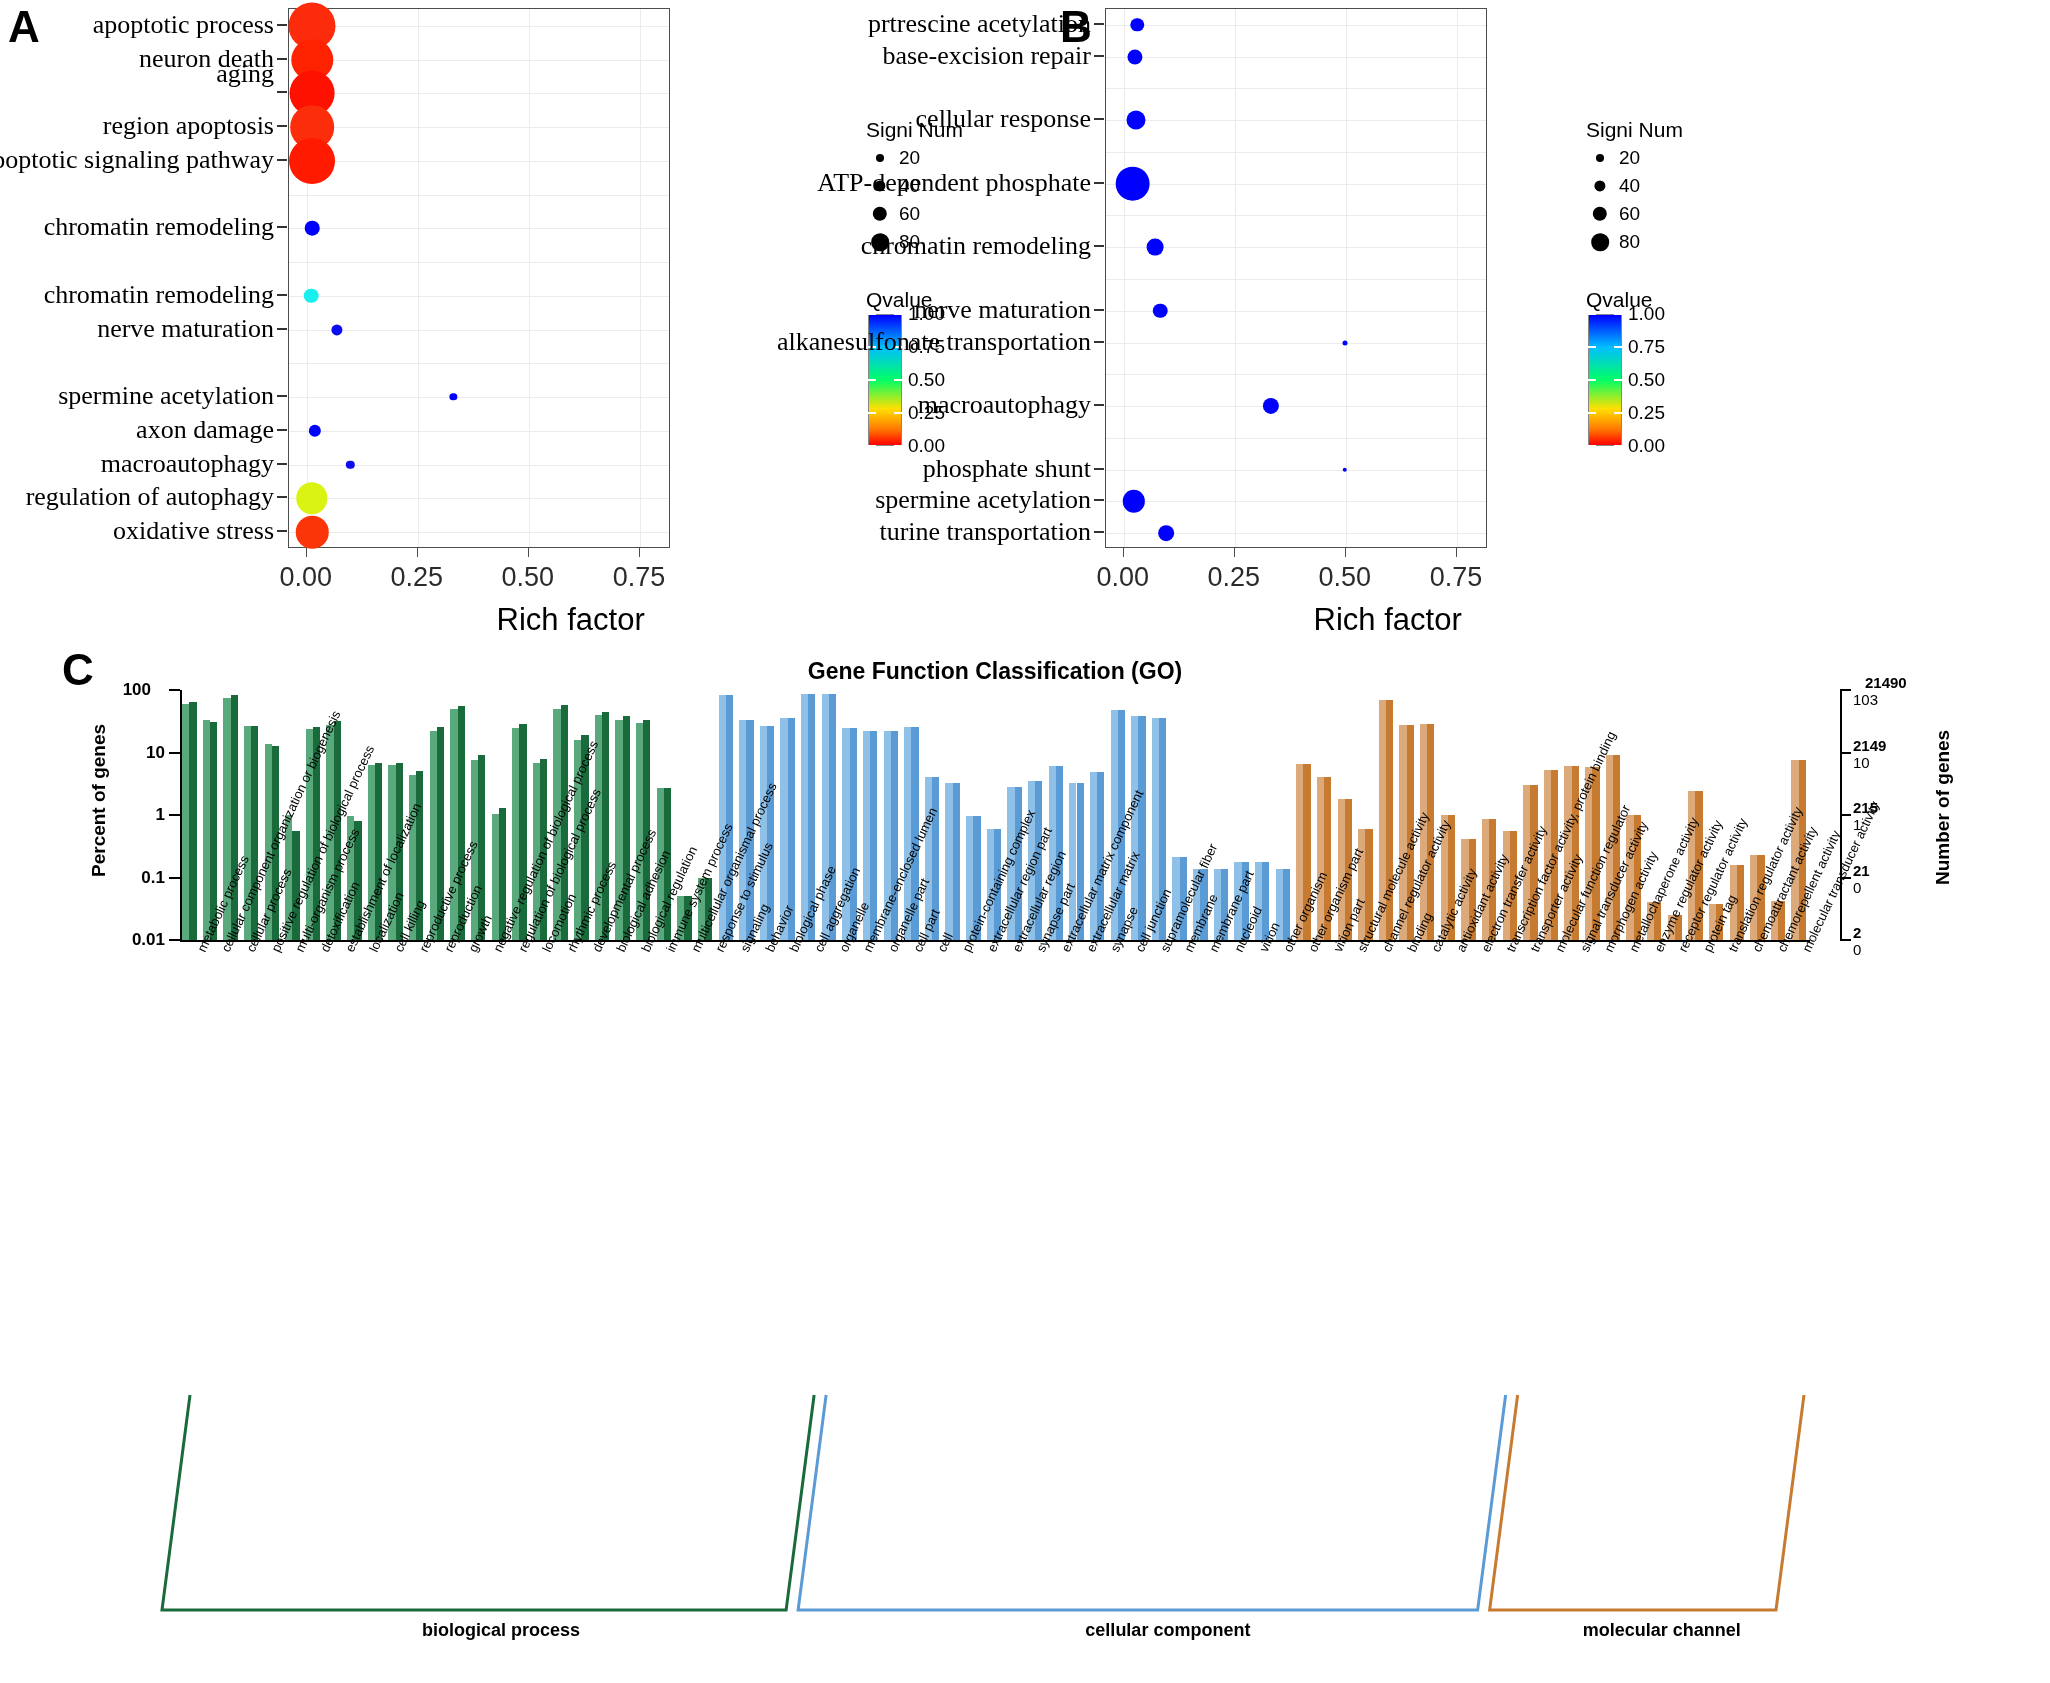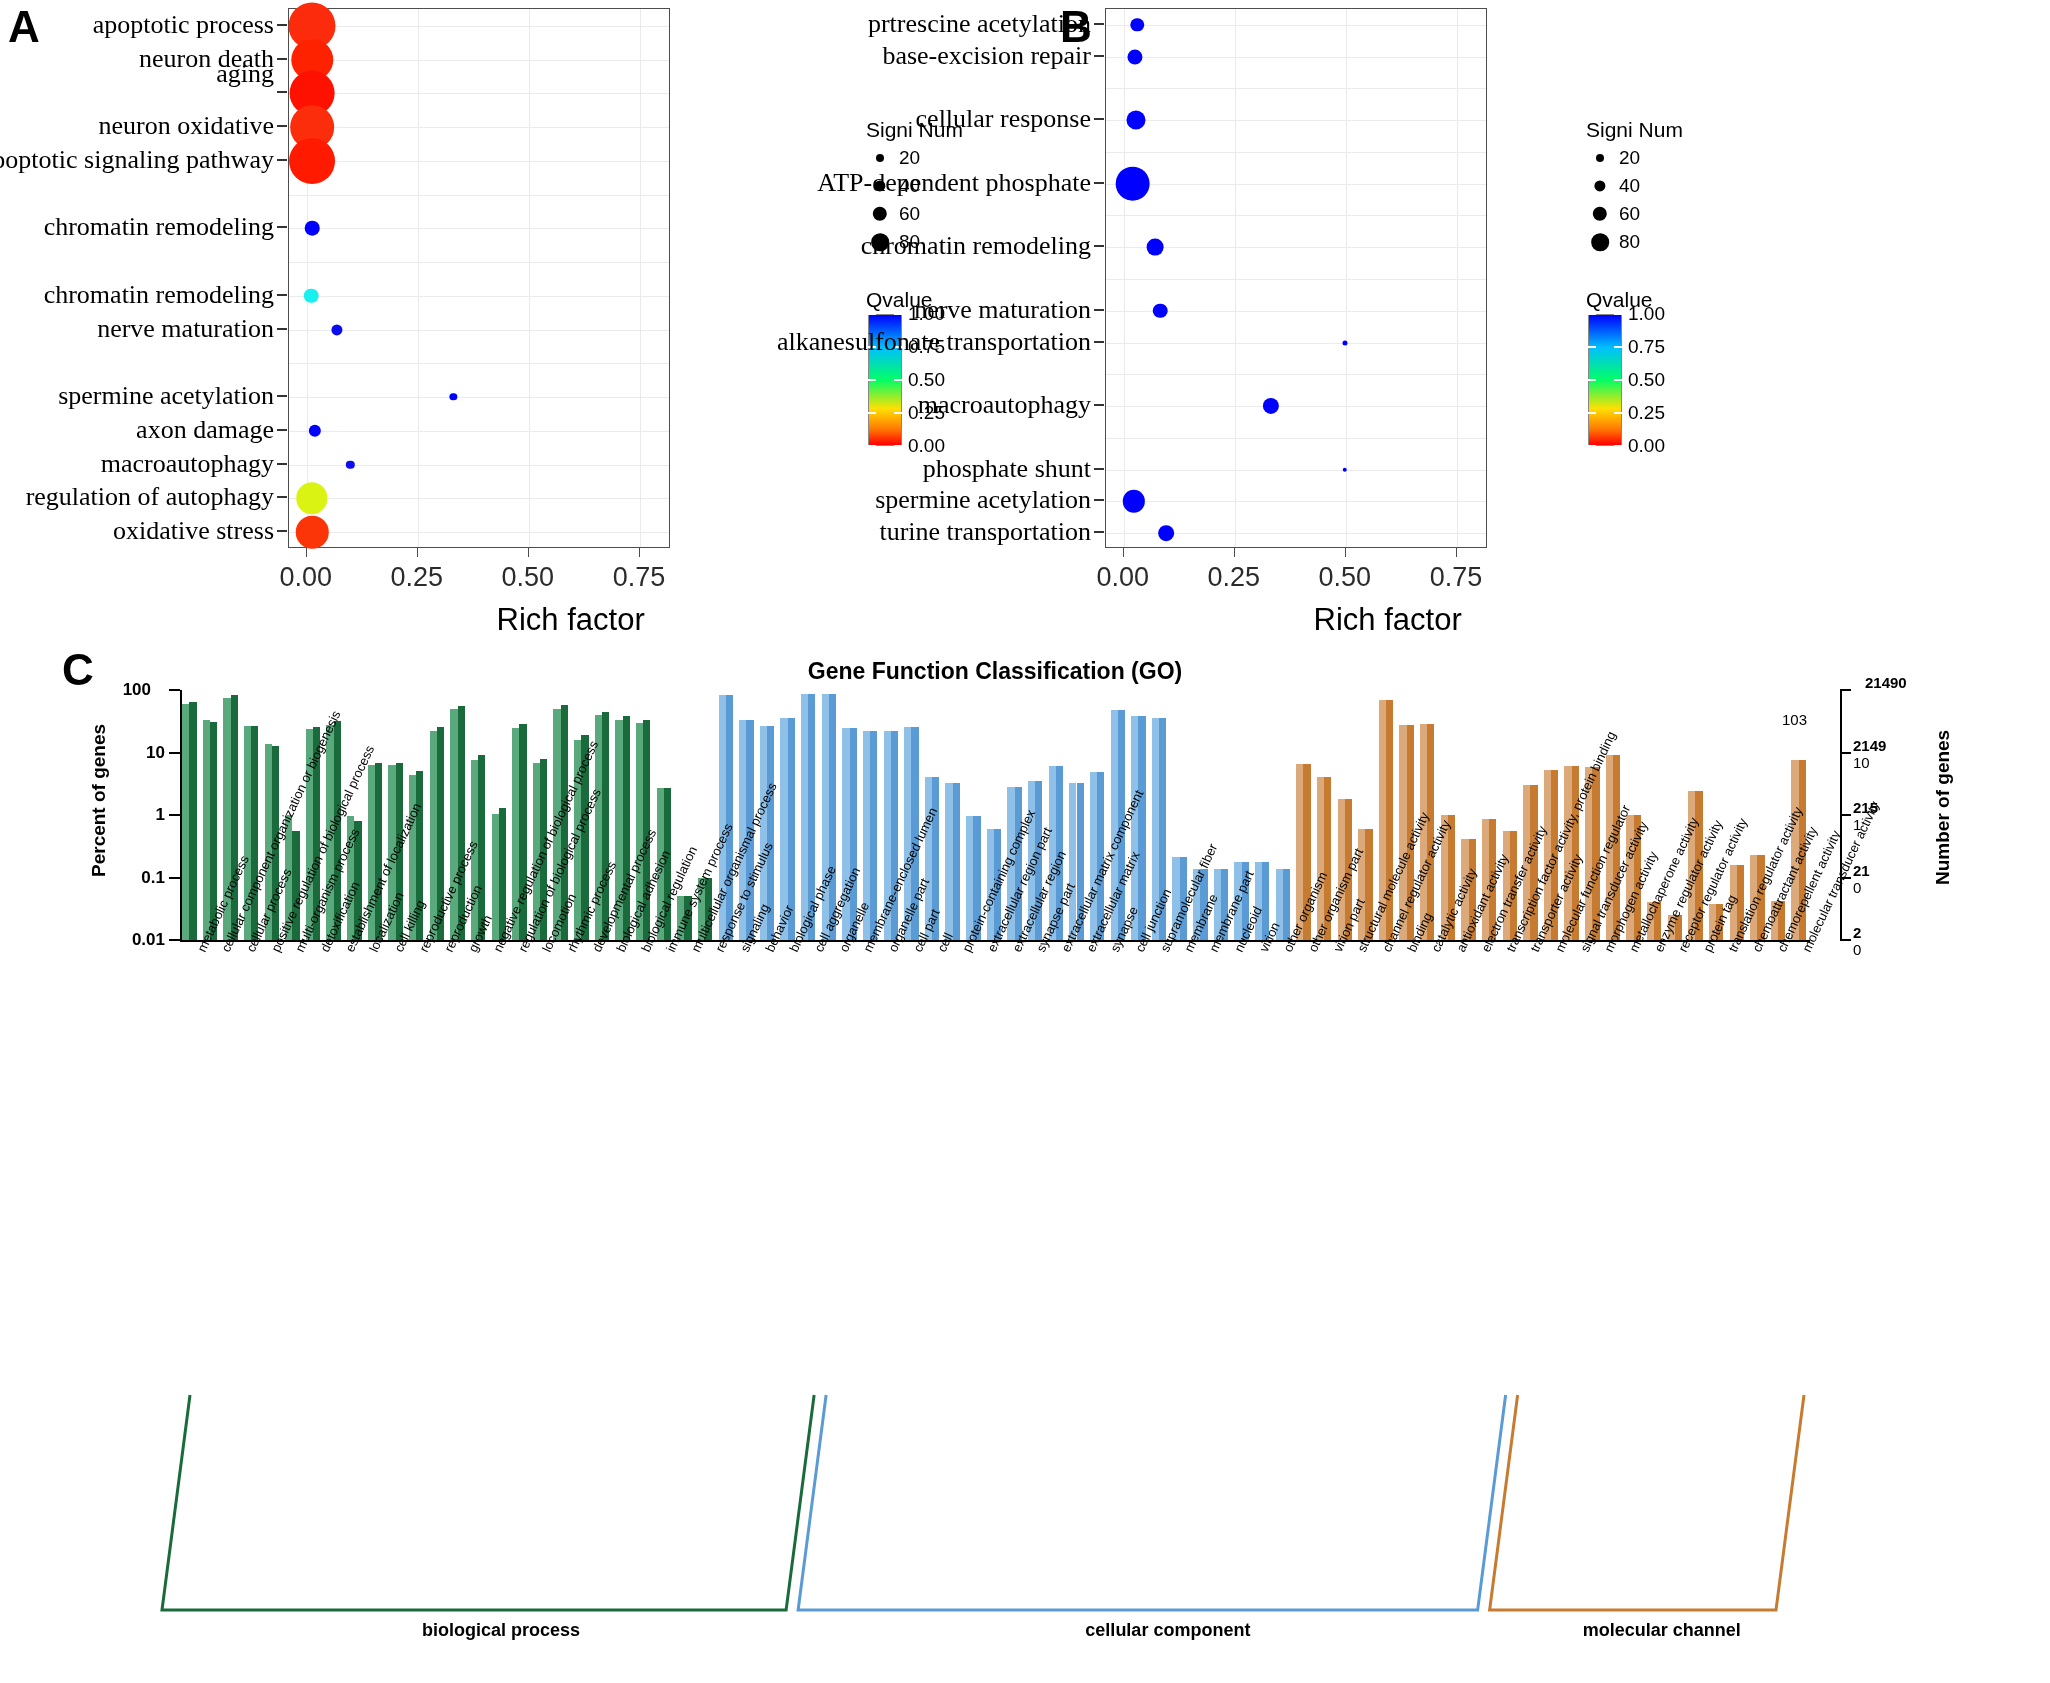--- a/index.html
+++ b/index.html
@@ -79,21 +79,21 @@
       <div class="bp-dot" title="macroautophagy • Rich factor 0.098 • Signi Num 15" style="width: 8.4px; height: 8.4px; background: rgb(13, 13, 240); left: 61.2977px; top: 455.625px;"></div>
       <div class="bp-dot" title="regulation of autophagy • Rich factor 0.012 • Signi Num 56" style="width: 31.36px; height: 31.36px; background: rgb(219, 243, 18); left: 23.0977px; top: 489.375px;"></div>
       <div class="bp-dot" title="oxidative stress • Rich factor 0.012 • Signi Num 58" style="width: 32.48px; height: 32.48px; background: rgb(251, 53, 8); left: 23.0977px; top: 523.125px;"></div>
     </div>
     <div class="bp-ylab" style="right: 726px; top: 24.875px;">apoptotic process</div>
     <div class="bp-ytick" style="left: 277px; top: 24.875px;"></div>
     <div class="bp-ylab" style="right: 726px; top: 58.625px;">neuron death</div>
     <div class="bp-ytick" style="left: 277px; top: 58.625px;"></div>
     <div class="bp-ylab" style="right: 726px; top: 74px;">aging</div>
     <div class="bp-ytick" style="left: 277px; top: 92.375px;"></div>
-    <div class="bp-ylab" style="right: 726px; top: 126.125px;">neuron oxidative</div>
+    <div class="bp-ylab" style="right: 726px; top: 126.125px;">region apoptosis</div>
     <div class="bp-ytick" style="left: 277px; top: 126.125px;"></div>
     <div class="bp-ylab" style="right: 726px; top: 159.875px;">apoptotic signaling pathway</div>
     <div class="bp-ytick" style="left: 277px; top: 159.875px;"></div>
     <div class="bp-ylab" style="right: 726px; top: 227.375px;">chromatin remodeling</div>
     <div class="bp-ytick" style="left: 277px; top: 227.375px;"></div>
     <div class="bp-ylab" style="right: 726px; top: 294.875px;">chromatin remodeling</div>
     <div class="bp-ytick" style="left: 277px; top: 294.875px;"></div>
     <div class="bp-ylab" style="right: 726px; top: 328.625px;">nerve maturation</div>
     <div class="bp-ytick" style="left: 277px; top: 328.625px;"></div>
     <div class="bp-ylab" style="right: 726px; top: 396.125px;">spermine acetylation</div>
@@ -474,21 +474,21 @@
     <div class="c-catlab" style="left: 1650.7px; top: 948px; color: rgb(0, 0, 0);">enzyme regulator activity</div>
     <div class="c-catlab" style="left: 1675.4px; top: 948px; color: rgb(0, 0, 0);">receptor regulator activity</div>
     <div class="c-catlab" style="left: 1700.1px; top: 948px; color: rgb(0, 0, 0);">protein tag</div>
     <div class="c-catlab" style="left: 1724.8px; top: 948px; color: rgb(0, 0, 0);">translation regulator activity</div>
     <div class="c-catlab" style="left: 1749.49px; top: 948px; color: rgb(0, 0, 0);">chemoattractant activity</div>
     <div class="c-catlab" style="left: 1774.19px; top: 948px; color: rgb(0, 0, 0);">chemorepellent activity</div>
     <div class="c-catlab" style="left: 1798.89px; top: 948px; color: rgb(0, 0, 0);">molecular transducer activity</div>
     <div class="c-axis-line" style="left: 1840px; top: 690px; width: 2px; height: 250px;"></div>
     <div class="c-ytick" style="left: 1840px; top: 690px;"></div>
     <div class="c-r-tlab" style="left: 1853px; top: 674px; margin-left: 12px;">21490</div>
-    <div class="c-r-tlab2" style="left: 1782px; top: 691px; margin-top: 20px;">103</div>
+    <div class="c-r-tlab2" style="left: 1853px; top: 691px;">103</div>
     <div class="c-ytick" style="left: 1840px; top: 752.5px;"></div>
     <div class="c-r-tlab" style="left: 1853px; top: 736.5px;">2149</div>
     <div class="c-r-tlab2" style="left: 1853px; top: 753.5px;">10</div>
     <div class="c-ytick" style="left: 1840px; top: 815px;"></div>
     <div class="c-r-tlab" style="left: 1853px; top: 799px;">215</div>
     <div class="c-r-tlab2" style="left: 1853px; top: 816px;">1</div>
     <div class="c-ytick" style="left: 1840px; top: 877.5px;"></div>
     <div class="c-r-tlab" style="left: 1853px; top: 861.5px;">21</div>
     <div class="c-r-tlab2" style="left: 1853px; top: 878.5px;">0</div>
     <div class="c-ytick" style="left: 1840px; top: 940px;"></div>

